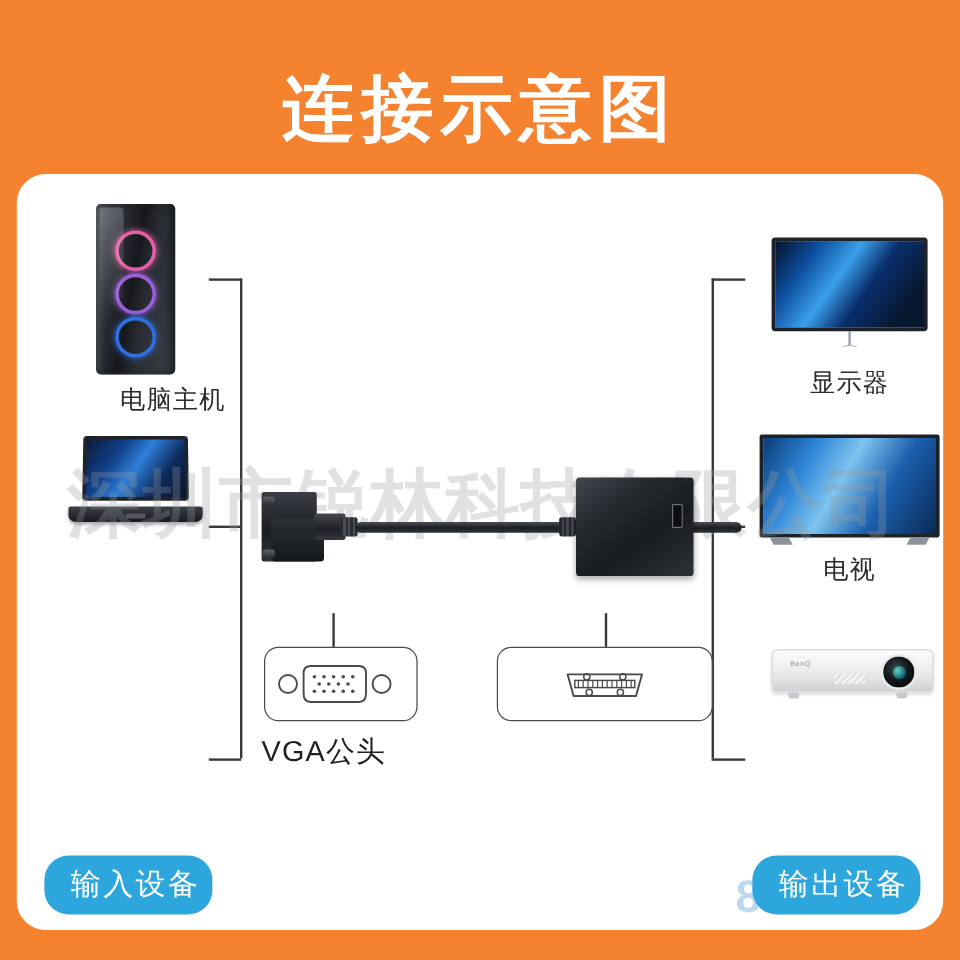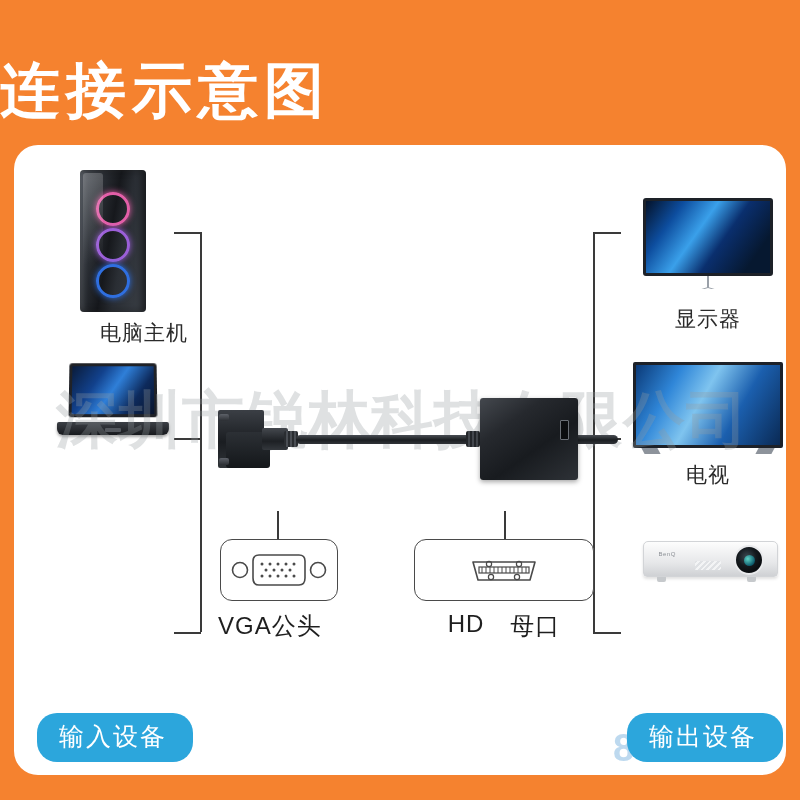--- a/index.html
+++ b/index.html
@@ -10,21 +10,21 @@
   }
   #stage {
     position:relative;
     width:800px; height:800px;
     background:#F5822F;
   }
 
   
   #header {
     position:absolute; left:0; top:0; width:800px; height:181px;
-    display:flex; align-items:center; justify-content:flex-start;
+    display:flex; align-items:center; justify-content:center;
   }
   #title {
     color:#ffffff;
     font-size:60px;
     font-weight:bold;
     letter-spacing:6px;
     line-height:1;
     white-space:nowrap;
   }
 
@@ -231,21 +231,21 @@
     margin-top:9px; font-size:24px; color:#1f1f1f; white-space:nowrap; letter-spacing:1px;
   }
   .cap2 .gap { display:inline-block; width:26px; }
 
   
   .badge {
     position:absolute; z-index:15;
     background:#2CA6DC; color:#ffffff;
     border-radius:20px;
     font-size:25px; letter-spacing:2px;
-    padding:7px 26px 9px 22px;
+    padding:7px 10px 9px 22px;
     white-space:nowrap;
   }
   #badge-in  { left:37px;  top:713px; }
   #badge-out { left:627px; top:713px; }
 </style>
 </head>
 <body>
 
 <div id="stage">
 
@@ -323,21 +323,21 @@
       <div class="vga-neck"></div>
       <div class="vga-grip"></div>
       <div class="cable"></div>
       <div class="hd-strain"></div>
       <div class="hd-box">
         <div class="hd-port"></div>
       </div>
     </div>
 
     <div class="callout-stem" style="left:263px; top:366px; height:28px;"></div>
-    <div class="callout" style="left:206px; top:394px; width:118px; height:62px;">
+    <div class="callout" style="left:206px; top:394px; width:128px; height:62px;">
       <div class="port-frame">
 
         <svg width="116" height="59" viewBox="0 0 116 59" style="position:absolute;left:0;top:0;">
           <circle cx="19" cy="30" r="7.5" fill="none" stroke="#4a4a4a" stroke-width="1.6"></circle>
           <circle cx="97" cy="30" r="7.5" fill="none" stroke="#4a4a4a" stroke-width="1.6"></circle>
           <path d="M38 15 H78 Q84 15 84 21 V38 Q84 45 78 45 H38 Q32 45 32 38 V21 Q32 15 38 15 Z" fill="none" stroke="#4a4a4a" stroke-width="1.6"></path>
           <g fill="#4a4a4a">
             <circle cx="41" cy="24" r="1.5"></circle>
               <circle cx="49" cy="24" r="1.5"></circle>
               <circle cx="57" cy="24" r="1.5"></circle>
@@ -377,25 +377,20 @@
               <line x1="103" y1="27" x2="103" y2="33"></line>
             <line x1="107" y1="27" x2="107" y2="33"></line>
               <line x1="111" y1="27" x2="111" y2="33"></line>
           </g>
           <circle cx="74" cy="24" r="2.6" fill="none" stroke="#4a4a4a" stroke-width="1.2"></circle>
           <circle cx="104" cy="24" r="2.6" fill="none" stroke="#4a4a4a" stroke-width="1.2"></circle>
           <circle cx="76" cy="37" r="2.6" fill="none" stroke="#4a4a4a" stroke-width="1.2"></circle>
           <circle cx="102" cy="37" r="2.6" fill="none" stroke="#4a4a4a" stroke-width="1.2"></circle>
         </svg>
       </div>
-      <div class="cap2" style="display:flex; justify-content:center;">
-        <span>HD</span>
-        <span class="gap"></span>
-        <span>母口</span>
-      </div>
     </div>
 
   </div>
 
   <div class="wm-small">88.com</div>
 
   <div class="badge" id="badge-in">输入设备</div>
   <div class="badge" id="badge-out">输出设备</div>
 
 </div>

